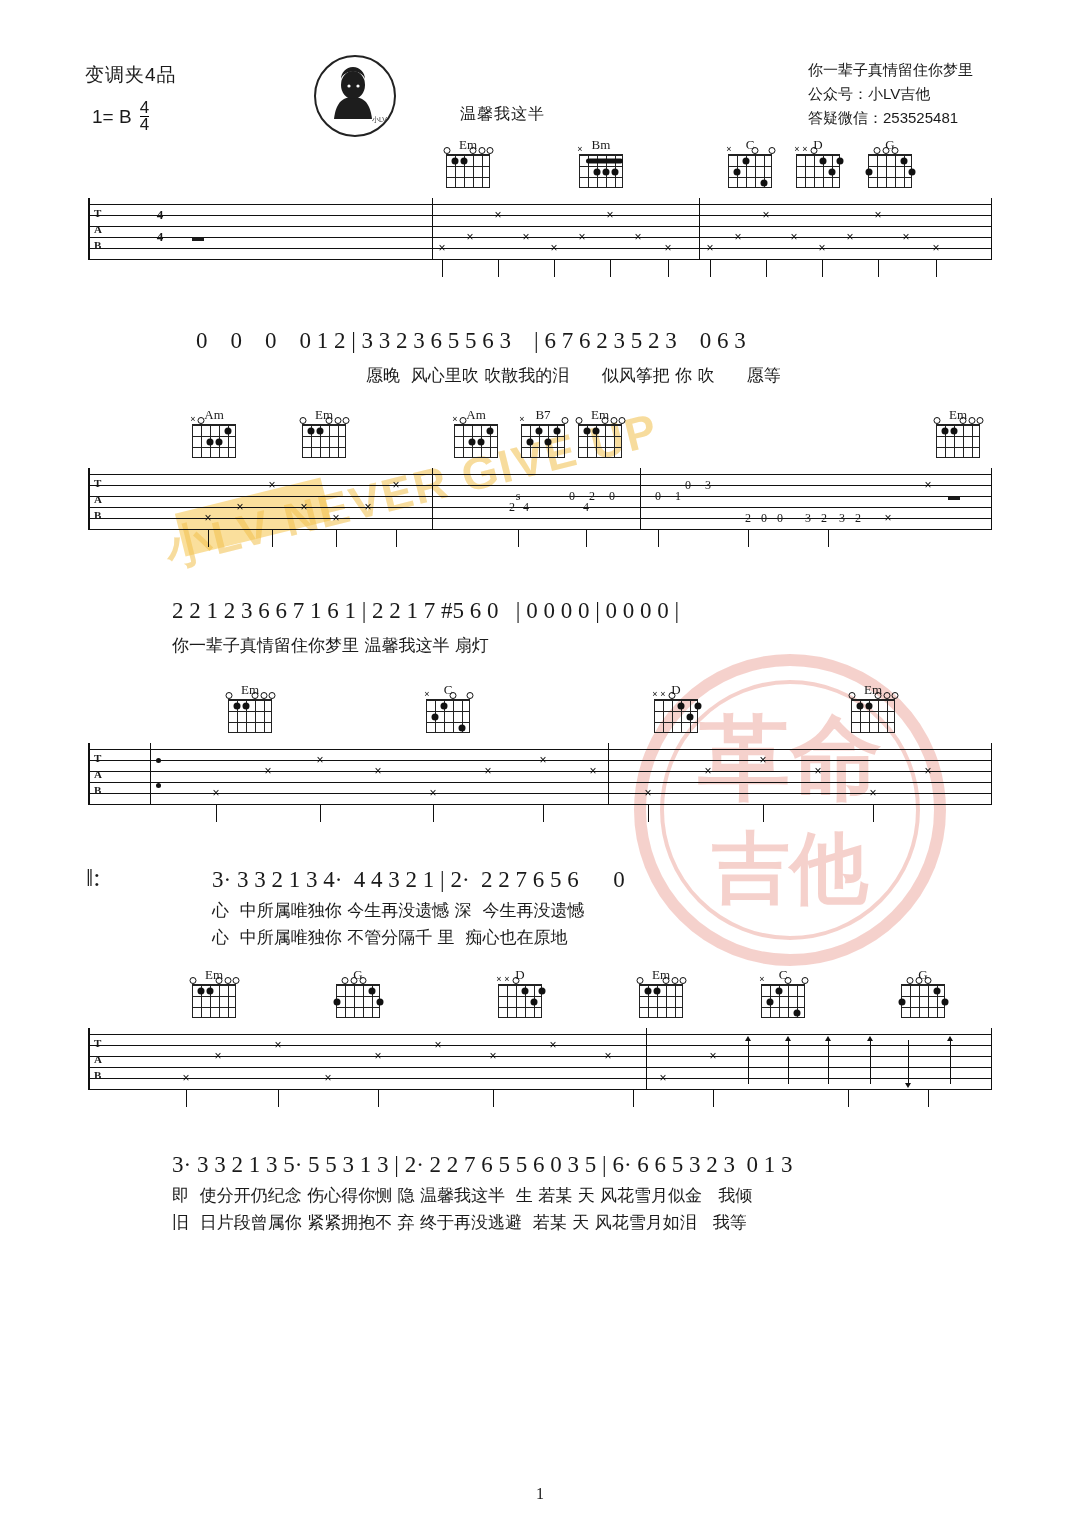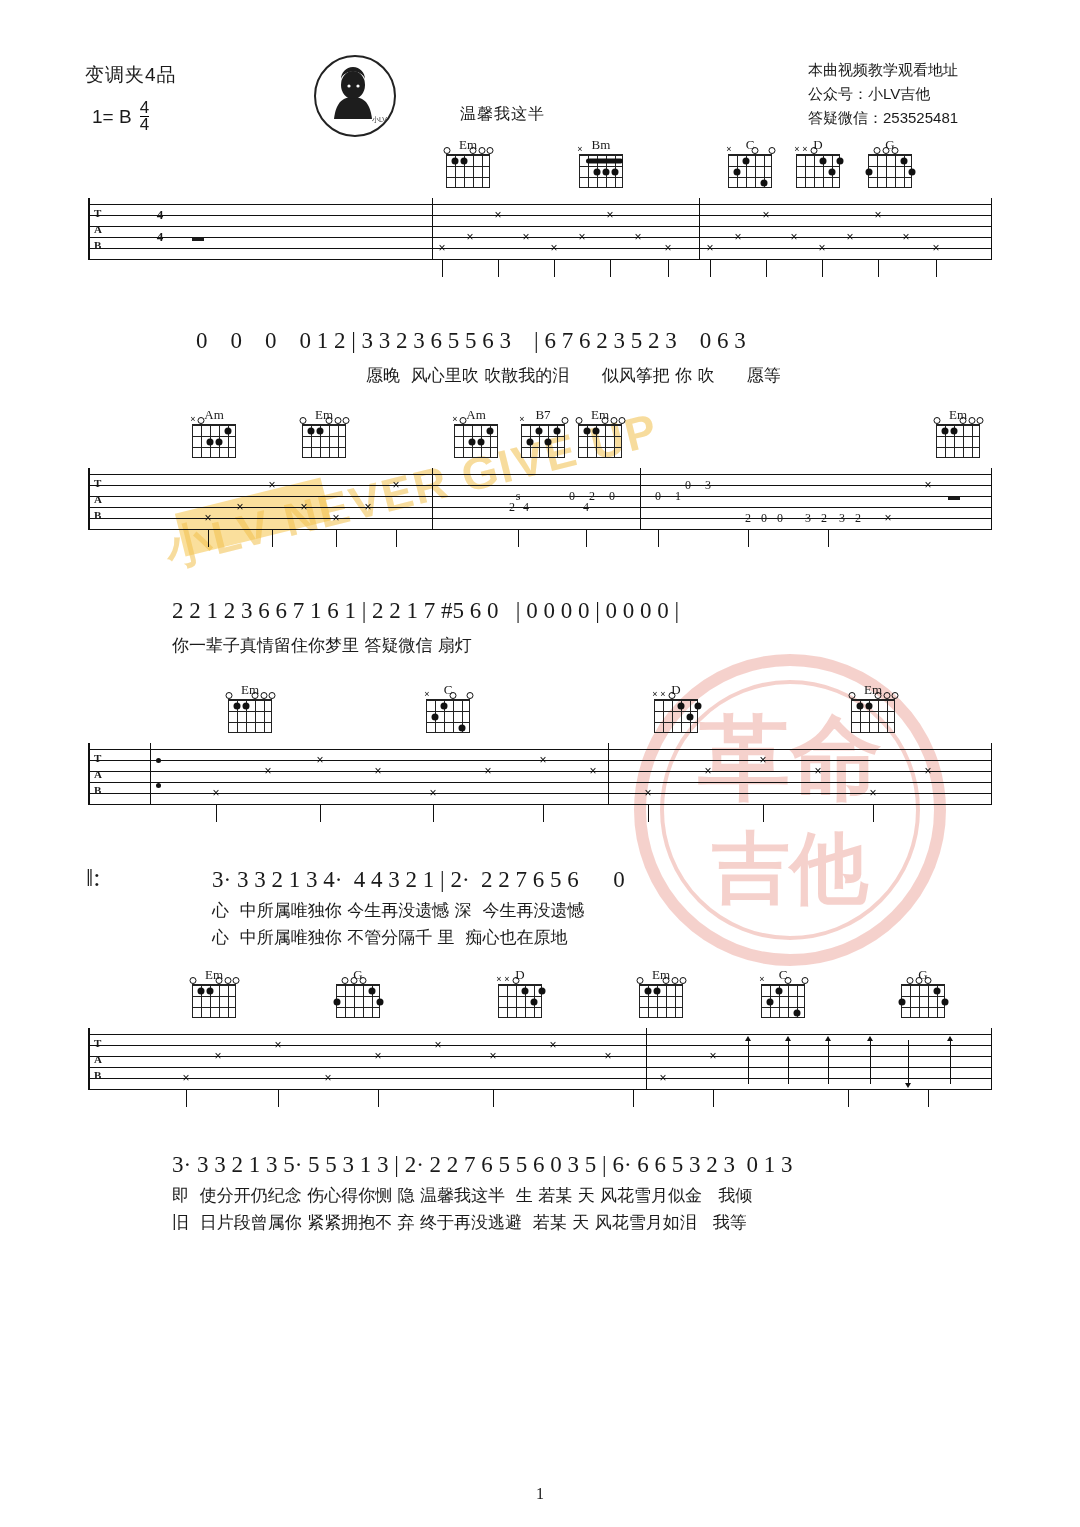--- a/index.html
+++ b/index.html
@@ -295,21 +295,21 @@
         <path d="M25 22 C28 12 46 12 49 22 C49 16 44 10 37 10 C30 10 25 16 25 22 Z" fill="#1d1d1d"></path>
         <circle cx="33" cy="29" r="1.6" fill="#fff"></circle>
         <circle cx="42" cy="29" r="1.6" fill="#fff"></circle>
       </svg>
       <div class="tag">小LV</div>
     </div>
 
     <div class="subtitle">温馨我这半</div>
 
     <div class="credits">
-      <div>本曲视频教学观看地址</div>
+      <div>你一辈子真情留住你梦里</div>
       <div>公众号：小LV吉他</div>
       <div>答疑微信：253525481</div>
     </div>
   </div>
 
   <div class="wm-bar"></div>
   <div class="wm-text">小LV NEVER GIVE UP</div>
   <div class="wm-stamp">
     <svg viewBox="0 0 340 340" width="340" height="340">
       <circle cx="170" cy="170" r="150" fill="none" stroke="#e06a5a" stroke-width="12"></circle>
@@ -616,21 +616,21 @@
       <div class="stem" style="left:248px; top:61px; height:18px"></div>
       <div class="stem" style="left:308px; top:61px; height:18px"></div>
       <div class="stem" style="left:430px; top:61px; height:18px"></div>
       <div class="stem" style="left:498px; top:61px; height:18px"></div>
       <div class="stem" style="left:570px; top:61px; height:18px"></div>
       <div class="stem" style="left:660px; top:61px; height:18px"></div>
       <div class="stem" style="left:740px; top:61px; height:18px"></div>
     </div>
 
     <div class="melody" style="left:172px; top:190px;">2 2 1 2 3 6 6 7 1 6 1 | 2 2 1 7 #5 6 0   | 0 0 0 0 | 0 0 0 0 |</div>
-    <div class="lyrics" style="left:172px; top:226px;">你一辈子真情留住你梦里 答疑微信 扇灯</div>
+    <div class="lyrics" style="left:172px; top:226px;">你一辈子真情留住你梦里 温馨我这半 扇灯</div>
   </div>
 
   <div class="system" style="top:683px;">
 
     <div class="chord" style="left:222px; top:0;">
       <div class="cname">Em</div>
       <div class="grid">
         <div class="v" style="left:8px"></div>
           <div class="v" style="left:17px"></div>
         <div class="v" style="left:26px"></div>

